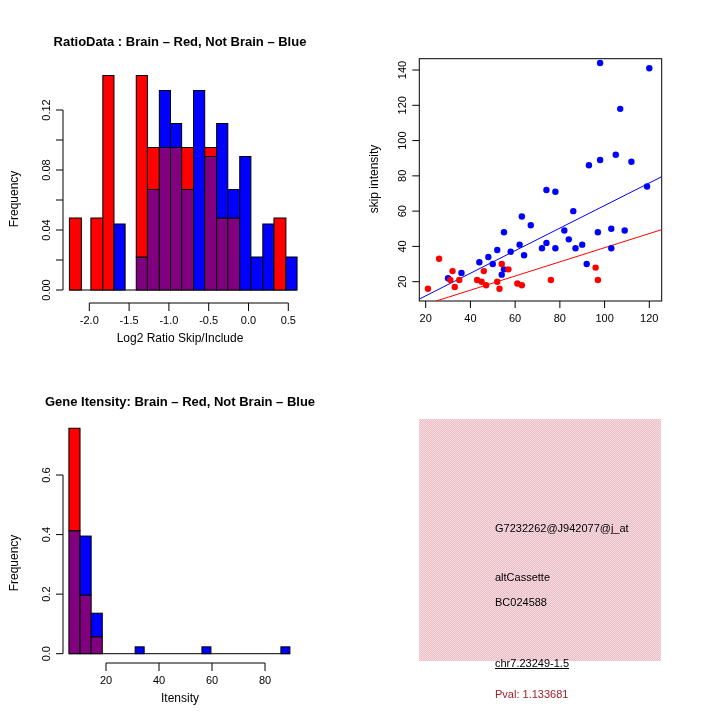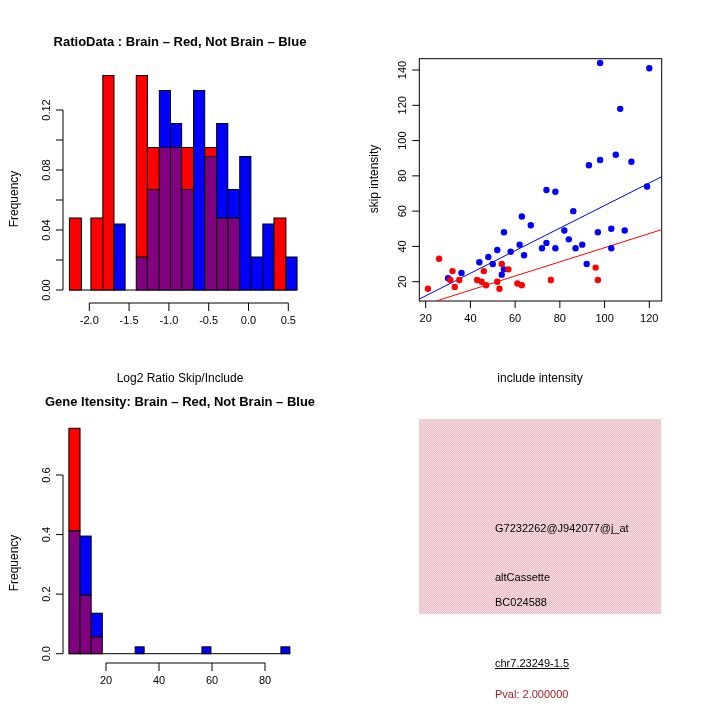--- a/index.html
+++ b/index.html
@@ -6,24 +6,24 @@
   #screen{position:relative;width:720px;height:720px;background:#ffffff;overflow:hidden;
           font-family:"Liberation Sans", sans-serif;}
   .panel{position:absolute;width:360px;height:360px;}
   #panel-tl{left:0;top:0;}
   #panel-tr{left:360px;top:0;}
   #panel-bl{left:0;top:360px;}
   #panel-br{left:360px;top:360px;}
   .panel svg{position:absolute;left:0;top:0;}
   .chart-title{position:absolute;top:18px;left:0;width:100%;text-align:center;
                font-weight:bold;font-size:13px;color:#000;white-space:nowrap;margin-top:16px;}
-  .xlab{position:absolute;top:331px;left:0;width:100%;text-align:center;font-size:12px;color:#000;margin-top:40px;}
+  .xlab{position:absolute;top:331px;left:0;width:100%;text-align:center;font-size:12px;color:#000;}
   .ylab{position:absolute;left:-56px;width:140px;text-align:center;font-size:12px;color:#000;
         transform:rotate(-90deg);}
-  #info-box{position:absolute;left:59px;top:59px;width:242px;height:195px;}
+  #info-box{position:absolute;left:59px;top:59px;width:242px;height:242px;}
   .info-line{position:absolute;left:76px;font-size:11px;color:#000;white-space:nowrap;}
 </style>
 </head>
 <body>
 
 <div id="screen">
 
   <div class="panel" id="panel-tl">
     <svg id="svg-ratio-hist" width="360" height="360">
         <line x1="69.4" y1="290" x2="297.056" y2="290" stroke="#000000" stroke-width="1"></line>
@@ -165,21 +165,20 @@
         <text x="46.3" y="211.14" text-anchor="middle" font-size="11" font-family="&quot;Liberation Sans&quot;, sans-serif" fill="#000000" transform="rotate(-90 46.3 211.14)">60</text>
         <line x1="59.3" y1="175.85999999999999" x2="52.3" y2="175.85999999999999" stroke="#000000" stroke-width="1"></line>
         <text x="46.3" y="175.85999999999999" text-anchor="middle" font-size="11" font-family="&quot;Liberation Sans&quot;, sans-serif" fill="#000000" transform="rotate(-90 46.3 175.85999999999999)">80</text>
         <line x1="59.3" y1="140.57999999999998" x2="52.3" y2="140.57999999999998" stroke="#000000" stroke-width="1"></line>
         <text x="46.3" y="140.57999999999998" text-anchor="middle" font-size="11" font-family="&quot;Liberation Sans&quot;, sans-serif" fill="#000000" transform="rotate(-90 46.3 140.57999999999998)">100</text>
         <line x1="59.3" y1="105.29999999999998" x2="52.3" y2="105.29999999999998" stroke="#000000" stroke-width="1"></line>
         <text x="46.3" y="105.29999999999998" text-anchor="middle" font-size="11" font-family="&quot;Liberation Sans&quot;, sans-serif" fill="#000000" transform="rotate(-90 46.3 105.29999999999998)">120</text>
         <line x1="59.3" y1="70.01999999999998" x2="52.3" y2="70.01999999999998" stroke="#000000" stroke-width="1"></line>
         <text x="46.3" y="70.01999999999998" text-anchor="middle" font-size="11" font-family="&quot;Liberation Sans&quot;, sans-serif" fill="#000000" transform="rotate(-90 46.3 70.01999999999998)">140</text>
       </svg>
-    <div class="xlab">include intensity</div>
     <div class="ylab" style="top:172px;">skip intensity</div>
   </div>
 
   <div class="panel" id="panel-bl">
     <svg id="svg-gene-hist" width="360" height="360">
         <line x1="68.9" y1="293.7" x2="289.90999999999997" y2="293.7" stroke="#000000" stroke-width="1"></line>
         <rect x="68.9" y="170.7086" width="11.129999999999995" height="122.9914" fill="#800080" stroke="#000000" stroke-width="1"></rect>
         <rect x="68.9" y="68.26539999999997" width="11.129999999999995" height="102.44320000000002" fill="#ff0000" stroke="#000000" stroke-width="1"></rect>
         <rect x="80.03" y="235.03339999999997" width="11.129999999999995" height="58.66660000000002" fill="#800080" stroke="#000000" stroke-width="1"></rect>
         <rect x="80.03" y="176.06899999999996" width="11.129999999999995" height="58.96440000000001" fill="#0000ff" stroke="#000000" stroke-width="1"></rect>
@@ -201,27 +200,27 @@
         <line x1="106" y1="303" x2="106" y2="311" stroke="#000000" stroke-width="1"></line>
         <text x="106" y="324" text-anchor="middle" font-size="11" font-family="&quot;Liberation Sans&quot;, sans-serif" fill="#000000">20</text>
         <line x1="159" y1="303" x2="159" y2="311" stroke="#000000" stroke-width="1"></line>
         <text x="159" y="324" text-anchor="middle" font-size="11" font-family="&quot;Liberation Sans&quot;, sans-serif" fill="#000000">40</text>
         <line x1="212" y1="303" x2="212" y2="311" stroke="#000000" stroke-width="1"></line>
         <text x="212" y="324" text-anchor="middle" font-size="11" font-family="&quot;Liberation Sans&quot;, sans-serif" fill="#000000">60</text>
         <line x1="265" y1="303" x2="265" y2="311" stroke="#000000" stroke-width="1"></line>
         <text x="265" y="324" text-anchor="middle" font-size="11" font-family="&quot;Liberation Sans&quot;, sans-serif" fill="#000000">80</text>
       </svg>
     <div class="chart-title">Gene Itensity: Brain – Red, Not Brain – Blue</div>
-    <div class="xlab">RatioData</div>
+    <div class="xlab">Itensity</div>
     <div class="ylab" style="top:196px;">Frequency</div>
   </div>
 
   <div class="panel" id="panel-br">
     <div id="info-box" style="background: conic-gradient(rgb(247, 182, 194) 25%, rgb(233, 227, 229) 0deg, rgb(233, 227, 229) 50%, rgb(247, 182, 194) 0deg, rgb(247, 182, 194) 75%, rgb(233, 227, 229) 0deg) 0px 0px / 2px 2px;">
       <div class="info-line" style="top:103px;">G7232262@J942077@j_at</div>
       <div class="info-line" style="top:152px;">altCassette</div>
       <div class="info-line" style="top:177px;">BC024588</div>
       <div class="info-line" style="top:238px;text-decoration:underline;">chr7.23249-1.5</div>
-      <div class="info-line" style="top: 269px; color: rgb(160, 32, 40);">Pval: 2.000000</div>
+      <div class="info-line" style="top: 269px; color: rgb(160, 32, 40);">Pval: 1.133681</div>
     </div>
   </div>
 
 </div>
 
 </body></html>

